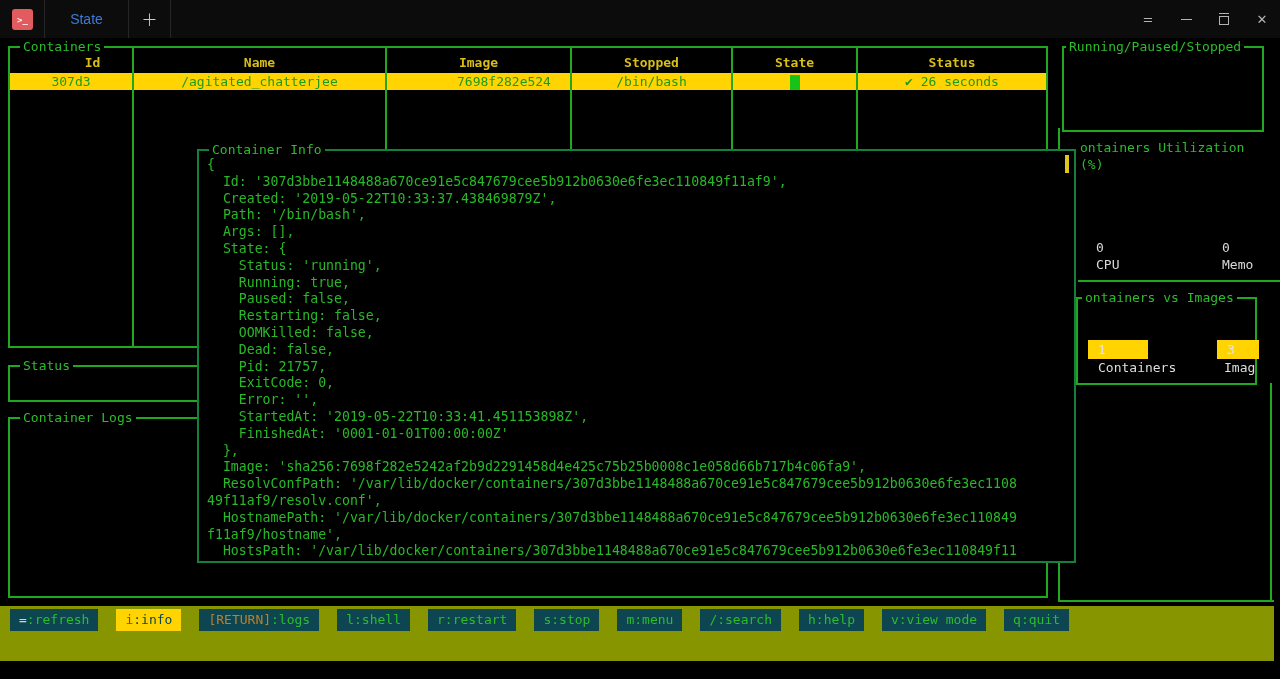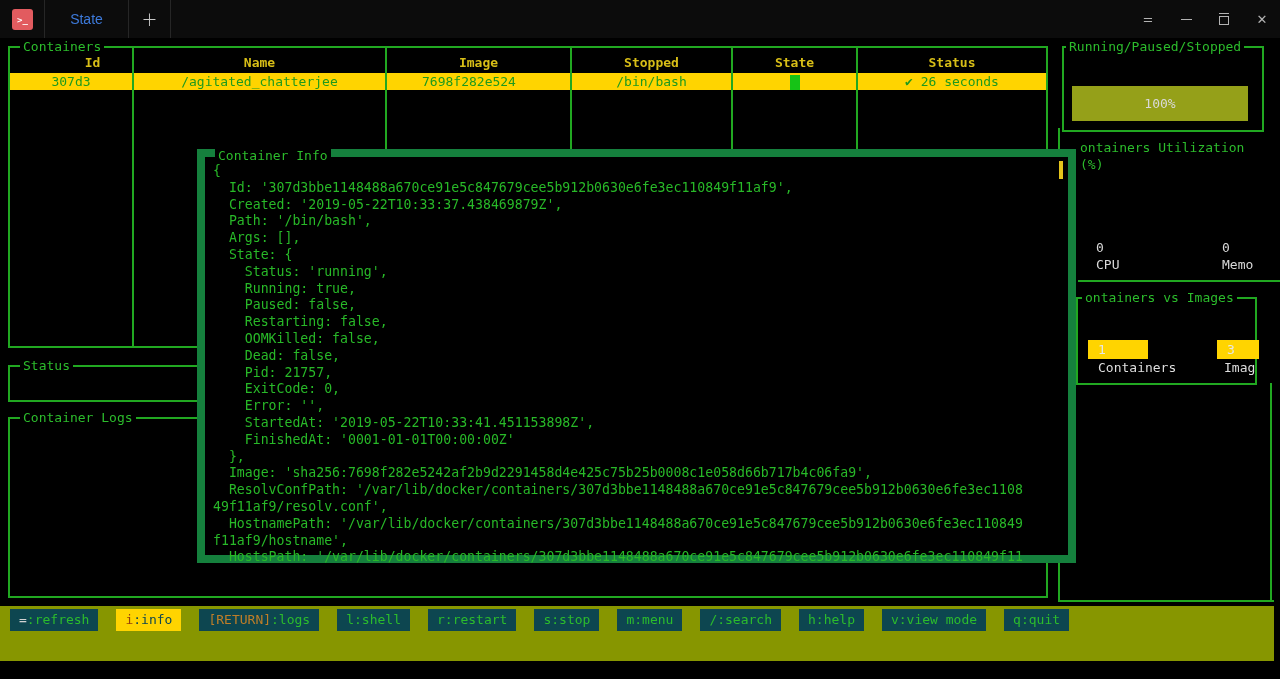--- a/index.html
+++ b/index.html
@@ -46,21 +46,21 @@
     color:#d9d9d9; text-align:center; line-height:35px; }
   
   .utiltitle { position:absolute; left:1080px; top:139px; width:196px; color:#2cbc2c; line-height:17px; }
   .statnum { position:absolute; color:#d9d9d9; }
   
   .vsimages { left:1076px; top:297px; width:181px; height:88px; }
   .bar { position:absolute; top:41px; height:19px; background:#ffd400; color:#e6e6e6; line-height:19px; padding-left:10px; }
   .barlabel { position:absolute; top:61px; color:#dedede; }
   
   .infopanel { position:absolute; left:197px; top:149px; width:879px; height:414px;
-    background:#000; border:8px solid #15803d; z-index:5; }
+    background:#000; border:2px solid #15803d; z-index:5; }
   .infopanel .ptitle { background:#000; }
   .infotext { position:absolute; left:8px; top:6px; color:#28b928; font-size:13.2px;
     line-height:16.8px; white-space:pre; }
   .scrollbar { position:absolute; right:5px; top:4px; width:4px; height:18px; background:#e3c41c; }
   
   .menubar { position:absolute; left:0; top:606px; width:1274px; height:55px; background:#879600; z-index:6; }
   .menurow { position:absolute; left:10px; top:3px; display:flex; gap:18px;justify-content:center; }
   .mi { background:#0d4650; height:22px; line-height:22px; padding:0 9px; white-space:nowrap; }
   .mk, .ml { color:#2cbc2c; }
   .k-white { color:#d2d2d2; }
@@ -104,42 +104,41 @@
     <div class="colsep" style="left:846px"></div>
     <div class="th" style="left:16px;width:133px">Id</div>
     <div class="th" style="left:124px;width:251px">Name</div>
     <div class="th" style="left:377px;width:183px">Image</div>
     <div class="th" style="left:562px;width:159px">Stopped</div>
     <div class="th" style="left:723px;width:123px">State</div>
     <div class="th" style="left:848px;width:188px">Status</div>
     <div class="rowbg"></div>
     <div class="td" style="left:0;width:122px">307d3</div>
     <div class="td" style="left:124px;width:251px">/agitated_chatterjee</div>
-    <div class="td" style="left:356px;width:206px">7698f282e524</div>
+    <div class="td" style="left:391px;width:206px">7698f282e524</div>
     <div class="td" style="left:562px;width:159px">/bin/bash</div>
     <div class="td" style="left:723px;width:123px"><span class="stateblock"></span></div>
     <div class="td" style="left:848px;width:188px">✔ 26 seconds</div>
   </div>
 
   <div class="panel statuspanel">
     <span class="ptitle">Status</span>
   </div>
 
   <div class="panel logspanel">
     <span class="ptitle">Container Logs</span>
   </div>
 
   <div class="line" style="left:1058px;top:128px;width:2px;height:474px"></div>
   <div class="line" style="left:1058px;top:600px;width:216px;height:2px"></div>
   <div class="line" style="left:1270px;top:383px;width:2px;height:219px"></div>
   <div class="line" style="left:1078px;top:280px;width:202px;height:2px"></div>
 
   <div class="panel gaugepanel">
     <span class="ptitle" style="left:2px">Running/Paused/Stopped</span>
-    <div class="gaugefill">100%</div>
   </div>
 
   <div class="utiltitle">
     <div>ontainers Utilization</div>
     <div>(%)</div>
   </div>
   <div class="statnum" style="left:1096px;top:240px">0</div>
   <div class="statnum" style="left:1096px;top:257px">CPU</div>
   <div class="statnum" style="left:1222px;top:240px">0</div>
   <div class="statnum" style="left:1222px;top:257px">Memo</div>

